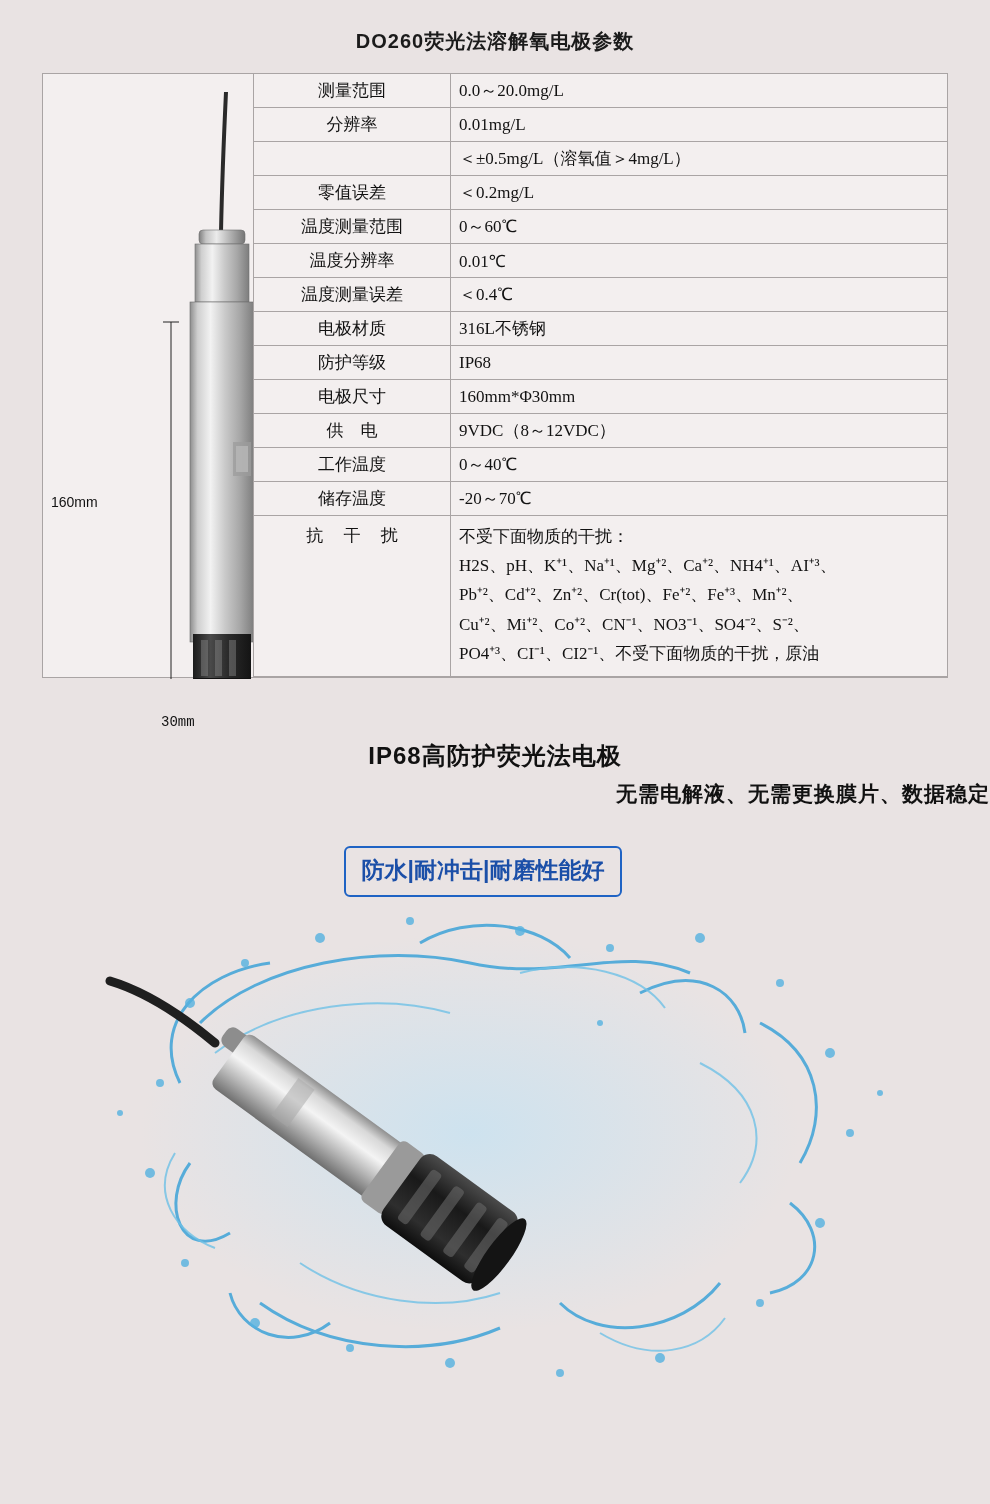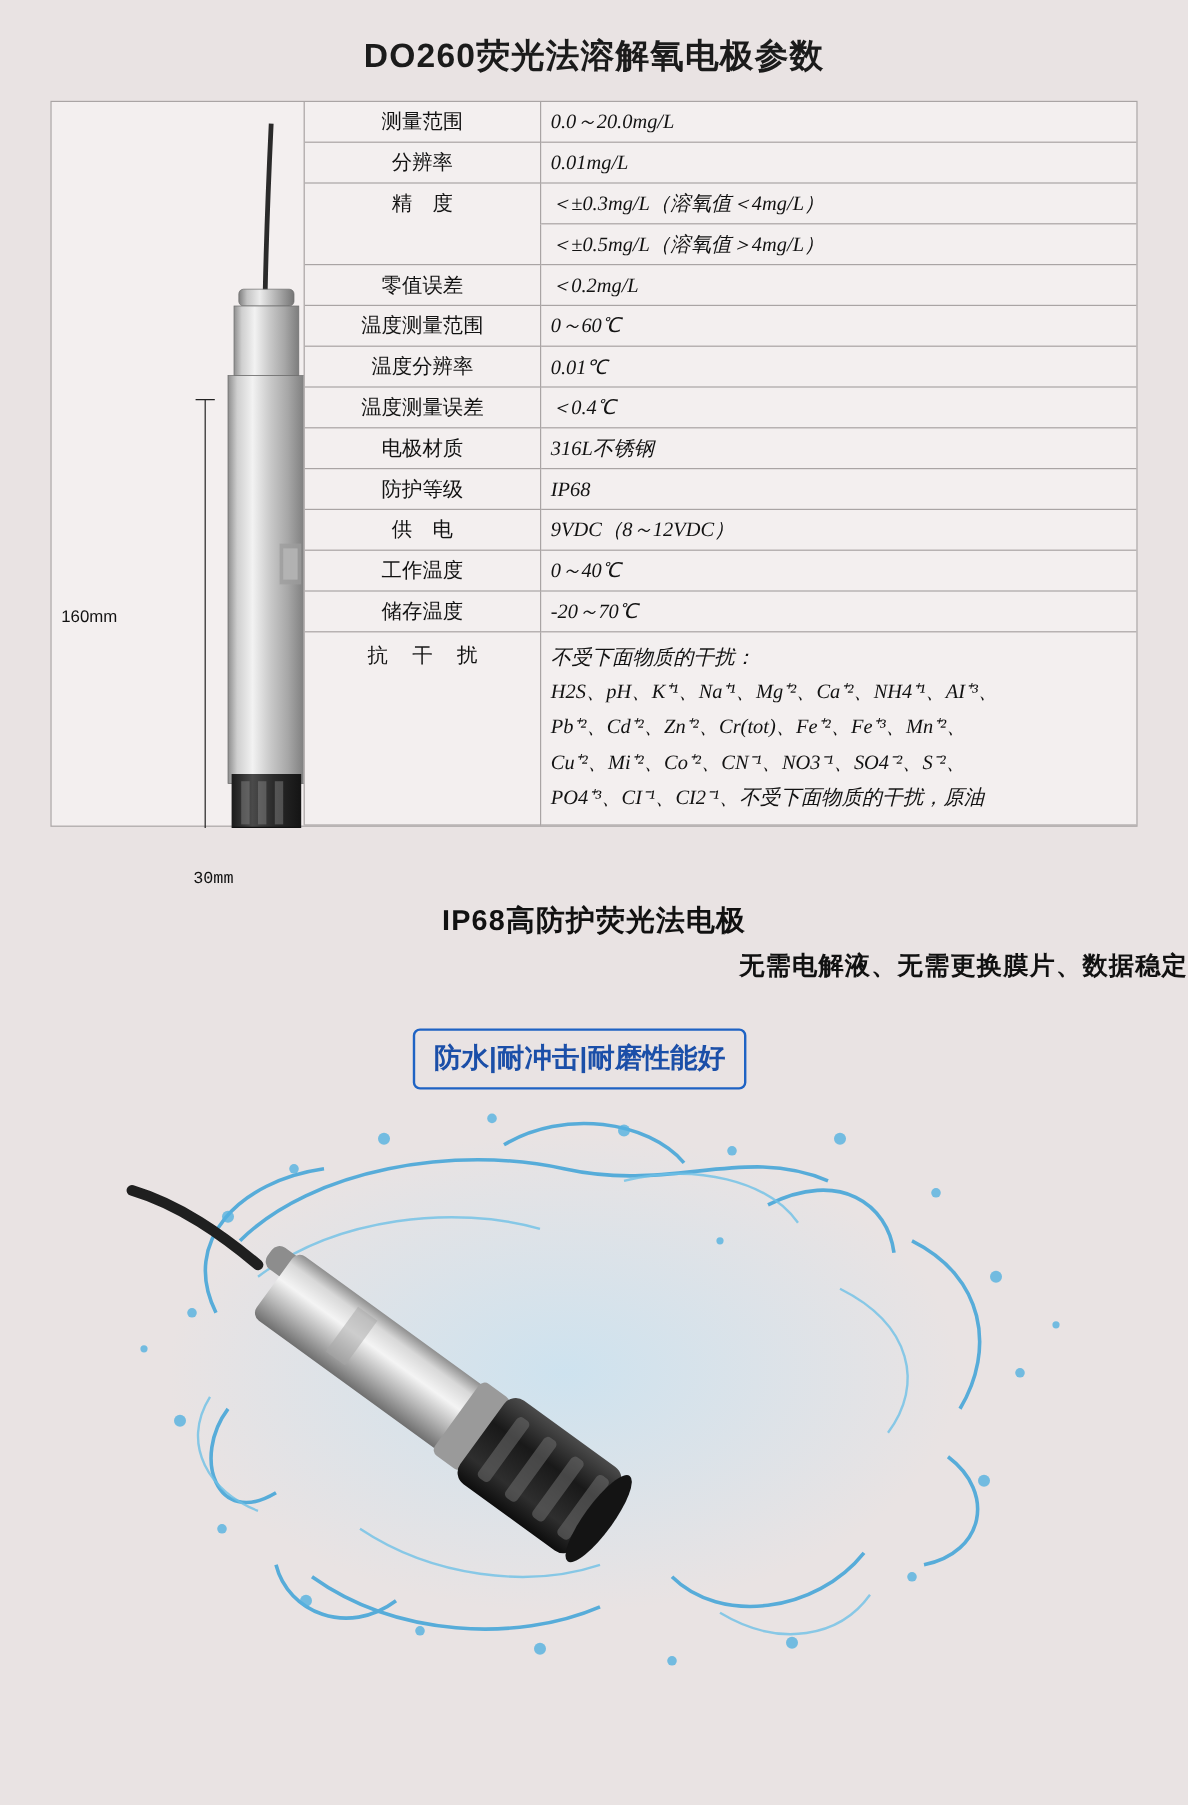--- a/index.html
+++ b/index.html
@@ -11,21 +11,21 @@
     height: 1504px;
     background: #e9e3e3;
     font-family: "Liberation Sans", sans-serif;
     position: relative;
     overflow: hidden;
   }
 
   
   .main-title {
     text-align: center;
-    font-size: 28px;
+    font-size: 20px;
     font-weight: bold;
     color: #1b1b1b;
     padding-top: 28px;
     letter-spacing: 1px;
     font-family: "Liberation Sans", sans-serif;
   }
 
   
   .spec-wrap {
     margin: 18px 42px 0 42px;
@@ -61,21 +61,21 @@
     height: 29px;
     vertical-align: middle;
   }
   table.spec tr td:first-child {
     width: 180px;
     text-align: center;
     border-left: none;
     white-space: nowrap;
   }
   table.spec tr:first-child td { border-top: none; }
-  table.spec tr td:last-child { border-right: none; font-style: italic; }
+  table.spec tr td:last-child { border-right: none; }
   td.label-sp { letter-spacing: 8px; text-indent: 8px; }
   td.no-bottom { border-bottom: none !important; }
   td.no-top { border-top: none !important; }
 
   .interf-cell {
     font-size: 16px;
     line-height: 1.72;
     padding: 6px 8px 8px 8px !important;
     vertical-align: top !important;
   }
@@ -199,24 +199,20 @@
       <tbody>
           <tr>
         <td>测量范围</td>
         <td>0.0～20.0mg/L</td>
       </tr>
       <tr>
         <td>分辨率</td>
         <td>0.01mg/L</td>
       </tr>
       <tr>
-        <td class="no-bottom">精　度</td>
-        <td>＜±0.3mg/L（溶氧值＜4mg/L）</td>
-      </tr>
-      <tr>
         <td class="no-top"></td>
         <td>＜±0.5mg/L（溶氧值＞4mg/L）</td>
       </tr>
       <tr>
         <td>零值误差</td>
         <td>＜0.2mg/L</td>
       </tr>
       <tr>
         <td>温度测量范围</td>
         <td>0～60℃</td>
@@ -229,20 +225,24 @@
         <td>温度测量误差</td>
         <td>＜0.4℃</td>
       </tr>
       <tr>
         <td>电极材质</td>
         <td>316L不锈钢</td>
       </tr>
       <tr>
         <td>防护等级</td>
         <td>IP68</td>
+      </tr>
+      <tr>
+        <td>电极尺寸</td>
+        <td>160mm*Φ30mm</td>
       </tr>
       <tr>
         <td>供　电</td>
         <td>9VDC（8～12VDC）</td>
       </tr>
       <tr>
         <td>工作温度</td>
         <td>0～40℃</td>
       </tr>
       <tr>

